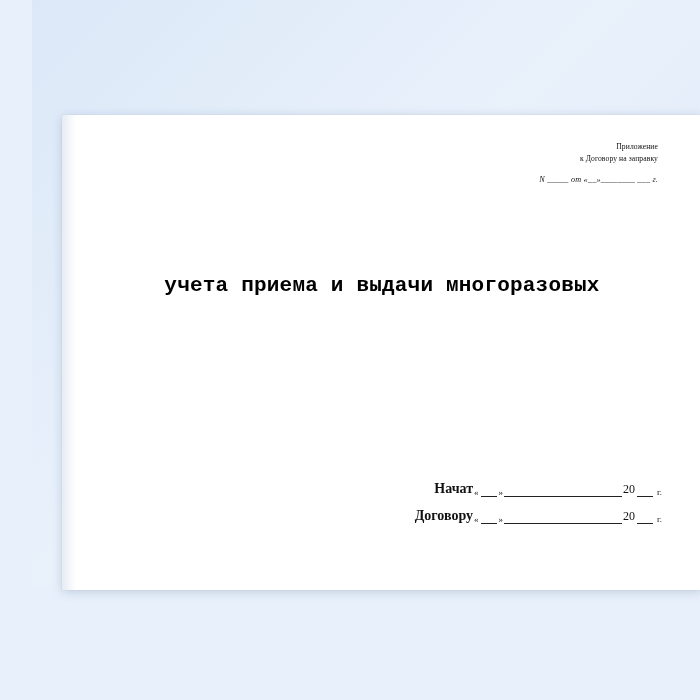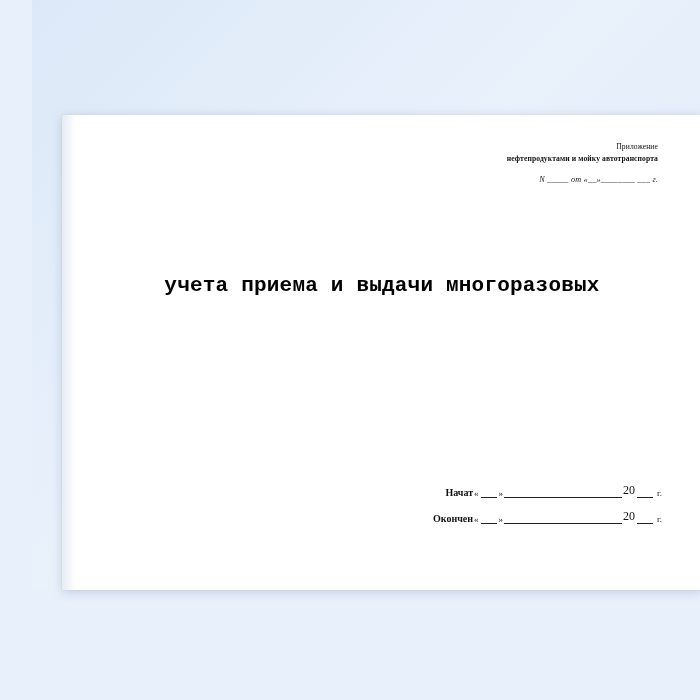--- a/index.html
+++ b/index.html
@@ -99,21 +99,21 @@
   }
   .date-row {
     display: flex;
     justify-content: flex-end;
     align-items: flex-end;
     margin-bottom: 11px;
     white-space: nowrap;
   }
   .date-row .lbl {
     font-weight: bold;
-    font-size: 10px;
+    font-size: 14px;
     margin-right: 1px;
   }
   .date-row .quote {
     font-size: 9px;
   }
   .date-row .fill {
     display: inline-block;
     width: 118px;
     border-bottom: 1px solid #222;
     height: 9px;
@@ -136,21 +136,21 @@
 </style>
 </head>
 <body>
 
 <div id="stage">
 
   <div id="sheet">
 
     <div class="appendix">
       <div>Приложение</div>
-      <div class="line-bold">нефтепродуктами и мойку автотранспорта</div>
+      <div>к Договору на заправку</div>
       <div class="num-line">N _____ от «__»________ ___ г.</div>
     </div>
 
     <div class="title-wrap">
       <div class="subtitle">
         <div>учета приема и выдачи многоразовых</div>
       </div>
     </div>
 
     <div class="dates">
@@ -160,21 +160,21 @@
         <span class="quote">«</span>
         <span class="short-fill"></span>
         <span class="quote">»</span>
         <span class="fill"></span>
         <span class="yr">20</span>
         <span class="short-fill"></span>
         <span class="tail">г.</span>
       </div>
 
       <div class="date-row">
-        <span class="lbl">Окончен</span>
+        <span class="lbl">Договору</span>
         <span class="quote">«</span>
         <span class="short-fill"></span>
         <span class="quote">»</span>
         <span class="fill"></span>
         <span class="yr">20</span>
         <span class="short-fill"></span>
         <span class="tail">г.</span>
       </div>
 
     </div>

